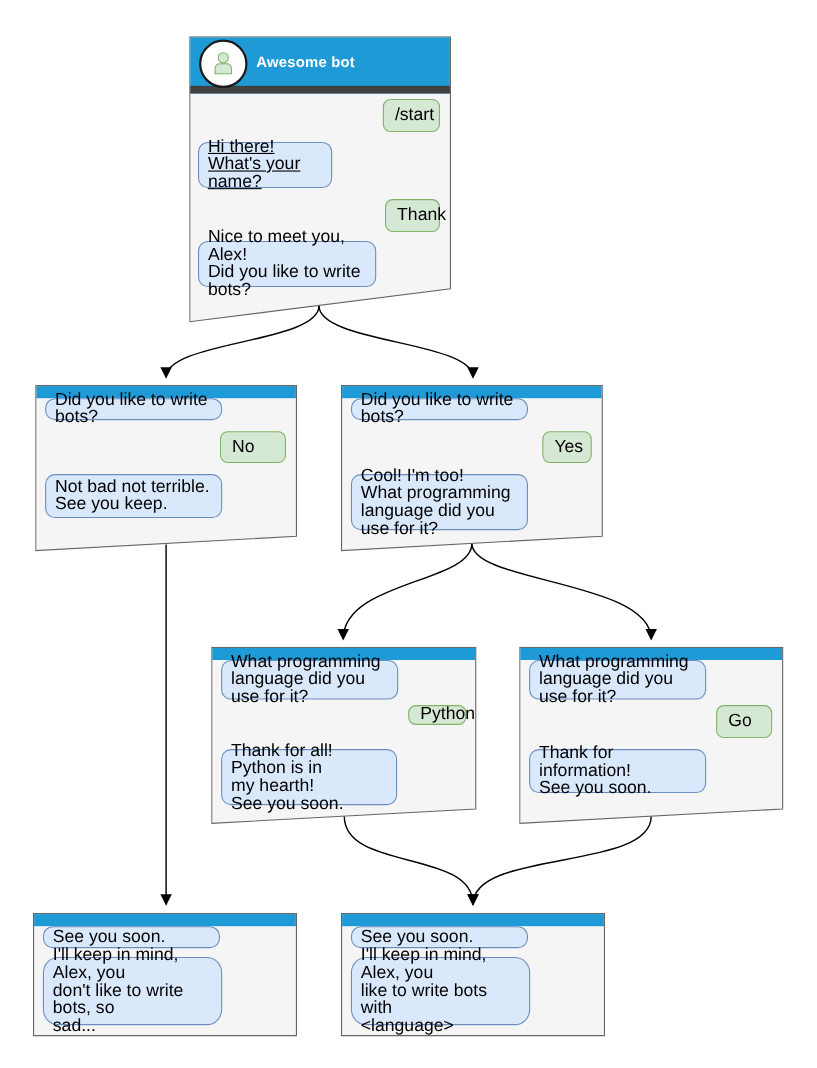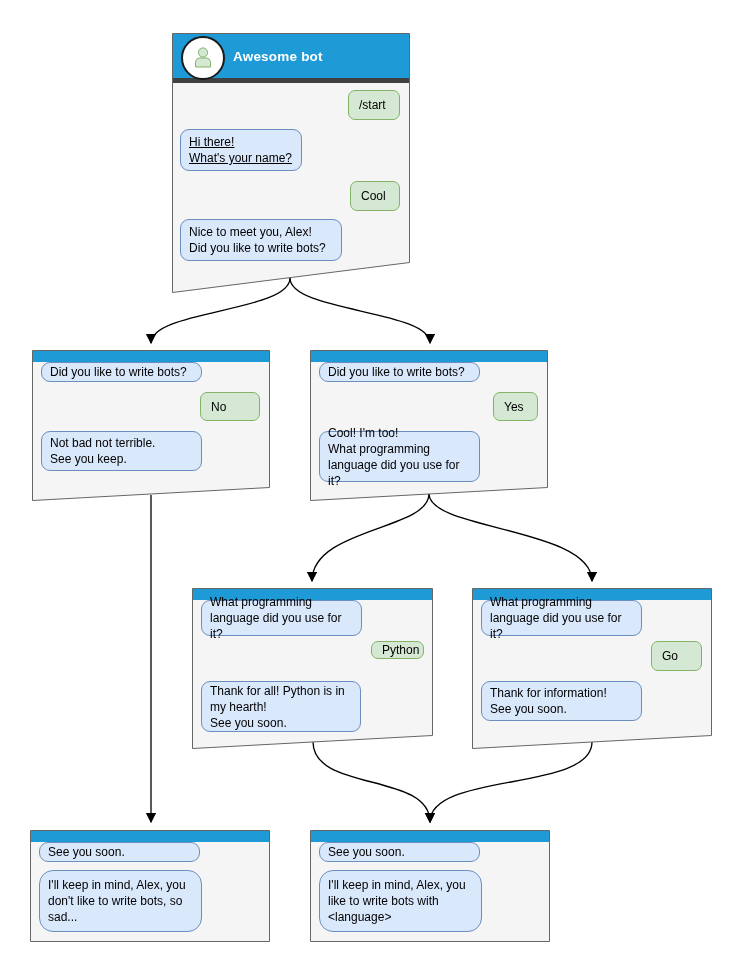--- a/index.html
+++ b/index.html
@@ -9,35 +9,35 @@
   }
   
   #arrows{position:absolute;left:0;top:0;width:743px;height:971px;pointer-events:none;}
 
   
   .win{position:absolute;}
   .frame{position:absolute;left:0;top:0;display:block;}
 
   
   .hdr{position:absolute;left:1px;right:1px;top:1px;background:#1E9BD7;}
-  .hdr.big{height:44px;border-bottom:5px solid #404040;}
+  .hdr.big{height:44px;border-bottom:7px solid #404040;}
   .hdr.thin{height:11px;}
 
   .avatar{
     position:absolute;left:8px;top:2px;width:40px;height:40px;border-radius:50%;
     background:#ffffff;border:2px solid #1a1a1a;display:flex;align-items:center;justify-content:center;
   }
   .title{
     position:absolute;left:60px;top:0;height:44px;display:flex;align-items:center;
     color:#ffffff;font-weight:bold;font-size:13.5px;letter-spacing:.2px;
   }
 
   
   .bubble{
-    position:absolute;box-sizing:border-box;font-size:12px;line-height:16px;
+    position:absolute;box-sizing:border-box;font-size:16px;line-height:16px;
     white-space:pre-line;display:flex;align-items:center;padding:2px 8px;
   }
   .bot{background:#dae8fc;border:1px solid #6c8ebf;border-radius:9px;}
   .user{background:#d5e8d4;border:1px solid #82b366;border-radius:7px;padding-left:10px;}
   .bigrad{border-radius:14px;}
 </style>
 </head>
 <body>
 
 <div id="canvas">
@@ -68,21 +68,21 @@
         <svg width="26" height="26" viewBox="0 0 26 26">
           <circle cx="13" cy="7.5" r="4.6" fill="#d5e8d4" stroke="#82b366"></circle>
           <path d="M5.5,22 L5.5,17.5 Q6,13 10,13 L16,13 Q20,13 20.5,17.5 L20.5,22 Z" fill="#d5e8d4" stroke="#82b366"></path>
         </svg>
       </div>
       <div class="title">Awesome bot</div>
     </div>
     <div class="bubble user" style="right:10px;top:57px;width:52px;height:30px;">/start</div>
     <div class="bubble bot" style="left:8px;top:96px;width:122px;height:42px;text-decoration:underline;">Hi there!
 What's your name?</div>
-    <div class="bubble user" style="right:10px;top:148px;width:50px;height:30px;">Cool</div>
+    <div class="bubble user" style="right:10px;top:148px;width:50px;height:30px;">Thank</div>
     <div class="bubble bot" style="left:8px;top:186px;width:162px;height:42px;">Nice to meet you, Alex!
 Did you like to write bots?</div>
   </div>
 
   <div class="win" style="left:32px;top:350px;width:238px;height:151px;">
     <svg class="frame" width="239" height="152">
       <polygon points="0.5,0.5 237.5,0.5 237.5,137.5 0.5,150.5" fill="#f5f5f5" stroke="#666"></polygon>
     </svg>
     <div class="hdr thin"></div>
     <div class="bubble bot" style="left:9px;top:12px;width:161px;height:20px;">Did you like to write bots?</div>

